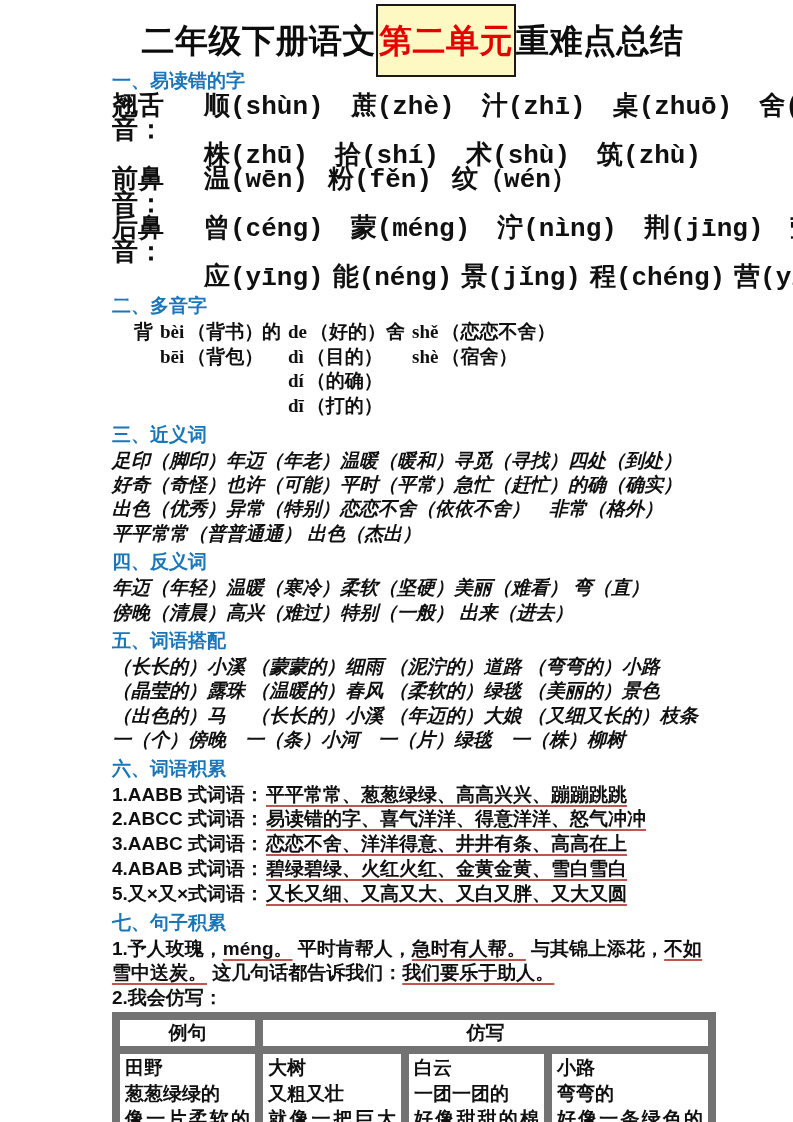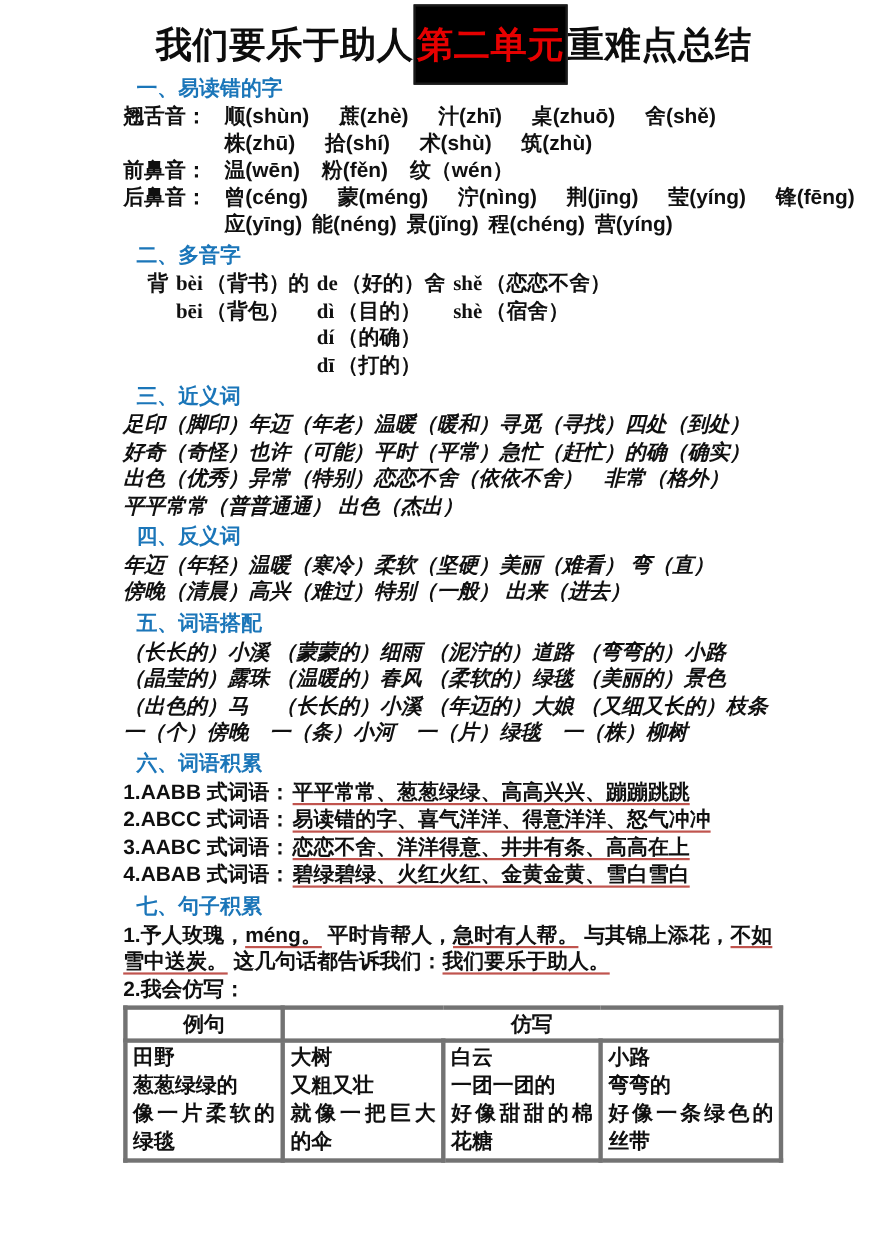--- a/index.html
+++ b/index.html
@@ -7,27 +7,27 @@
     width:793px;height:1122px;background:#ffffff;position:relative;overflow:hidden;
     font-family:"Liberation Sans","DejaVu Sans",sans-serif;
     font-weight:bold;color:#101010;
   }
   .page{padding:8px 80px 0 112px;}
   
   .title{
     text-align:center;font-size:33px;line-height:42px;margin:12px 0 8px;
     letter-spacing:0.5px;white-space:nowrap;color:#0d0d0d;
   }
-  .hl{background:#000000;color:#e60000;border:2px solid #1a1a1a;padding:16px 1px;}
-  
-  .sec-h{color:#1b76b9;font-size:19px;line-height:22px;margin:5px 12px 3px;}
+  .hl{background:#fef9c3;color:#e60000;border:2px solid #1a1a1a;padding:16px 1px;}
+  
+  .sec-h{color:#1b76b9;font-size:19px;line-height:22px;margin:5px 0 3px;}
   
   .tline{font-size:19px;line-height:24.4px;white-space:nowrap;font-style:italic;}
   
-  .prow{display:flex;font-size:19px;line-height:24.4px;}
+  .prow{display:flex;font-size:26px;line-height:24.4px;font-family:Liberation Mono, monospace;}
   .plabel{flex:0 0 92px;}
   .pitem{margin-right:27px;white-space:nowrap;}
   .pitem:last-child{margin-right:0;}
   #s1-rows .prow:nth-child(3) .pitem{margin-right:20px;}
   #s1-rows .prow:nth-child(5) .pitem,
   #s1-rows .prow:nth-child(6) .pitem{margin-right:9px;}
   
   #s2-cols{display:flex;margin-left:22px;font-size:19px;}
   .mcol{display:block;}
   .mcol:nth-child(1){width:128px;}
@@ -40,31 +40,31 @@
   .u-red{
     text-decoration:underline;text-decoration-color:#c0544e;
     text-decoration-thickness:2px;text-underline-offset:4px;
   }
   .wrow{font-size:19px;line-height:24.8px;white-space:nowrap;}
   .wlabel{margin-right:2px;text-align:center;}
   
   .para{font-size:19px;line-height:24.6px;}
   
   table{border-collapse:collapse;margin:2px 0 0 0;table-layout:fixed;width:596px;}
-  th,td{border:4px solid #737373;font-size:19px;}
+  th,td{border:8px solid #737373;font-size:19px;}
   th{height:26px;text-align:center;font-weight:bold;padding:0;}
   td{vertical-align:top;padding:1px 5px 2px 5px;line-height:25.4px;text-align:justify;}
   col.c1{width:143px;}col.c2{width:146px;}col.c3{width:143px;}col.c4{width:164px;}
 </style>
 </head>
 <body>
 
 <div class="page">
 
-  <div class="title"><span>我们要乐于助人</span><span class="hl">第二单元</span><span>重难点总结</span></div>
+  <div class="title"><span>二年级下册语文</span><span class="hl">第二单元</span><span>重难点总结</span></div>
 
   <section>
     <div class="sec-h">一、易读错的字</div>
     <div id="s1-rows">
         <div class="prow">
           <span class="plabel">翘舌音：</span>
           <span class="pitem">顺(shùn)</span>
           <span class="pitem">蔗(zhè)</span>
           <span class="pitem">汁(zhī)</span>
           <span class="pitem">桌(zhuō)</span>
@@ -183,20 +183,21 @@
       </div>
   </section>
 
   <section>
     <div class="sec-h">六、词语积累</div>
     <div id="s6-items">
         <div class="wrow"><span class="wlabel">1.AABB 式词语：</span><span class="u-red">平平常常、葱葱绿绿、高高兴兴、蹦蹦跳跳</span></div>
         <div class="wrow"><span class="wlabel">2.ABCC 式词语：</span><span class="u-red">易读错的字、喜气洋洋、得意洋洋、怒气冲冲</span></div>
         <div class="wrow"><span class="wlabel">3.AABC 式词语：</span><span class="u-red">恋恋不舍、洋洋得意、井井有条、高高在上</span></div>
         <div class="wrow"><span class="wlabel">4.ABAB 式词语：</span><span class="u-red">碧绿碧绿、火红火红、金黄金黄、雪白雪白</span></div>
+        <div class="wrow"><span class="wlabel">5.又×又×式词语：</span><span class="u-red">又长又细、又高又大、又白又胖、又大又圆</span></div>
       </div>
   </section>
 
   <section>
     <div class="sec-h">七、句子积累</div>
     <div class="para" id="s7-sentence1"><span>1.予人玫瑰，</span><span class="u-red">méng。</span><span> 平时肯帮人，</span><span class="u-red">急时有人帮。</span><span> 与其锦上添花，</span><span class="u-red">不如雪中送炭。</span><span> 这几句话都告诉我们：</span><span class="u-red">我们要乐于助人。</span></div>
     <div class="para">2.我会仿写：</div>
     <table>
       <colgroup>
           <col class="c1">

